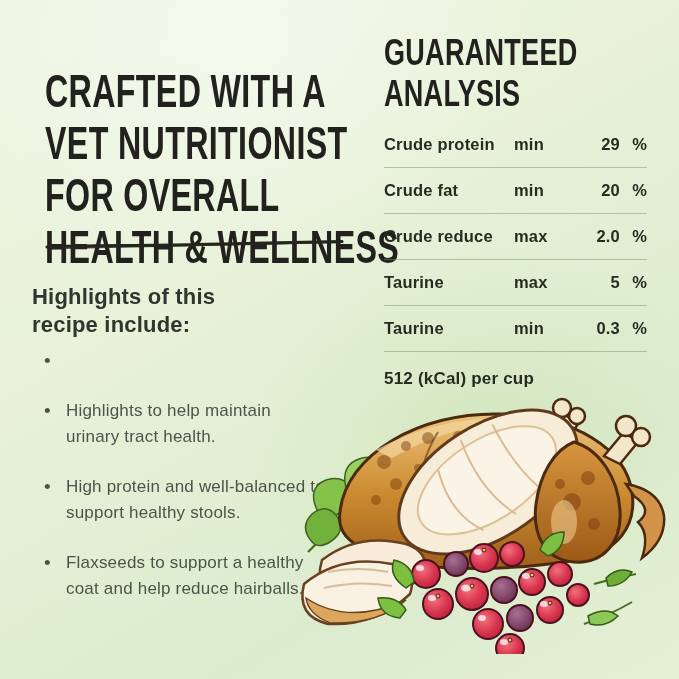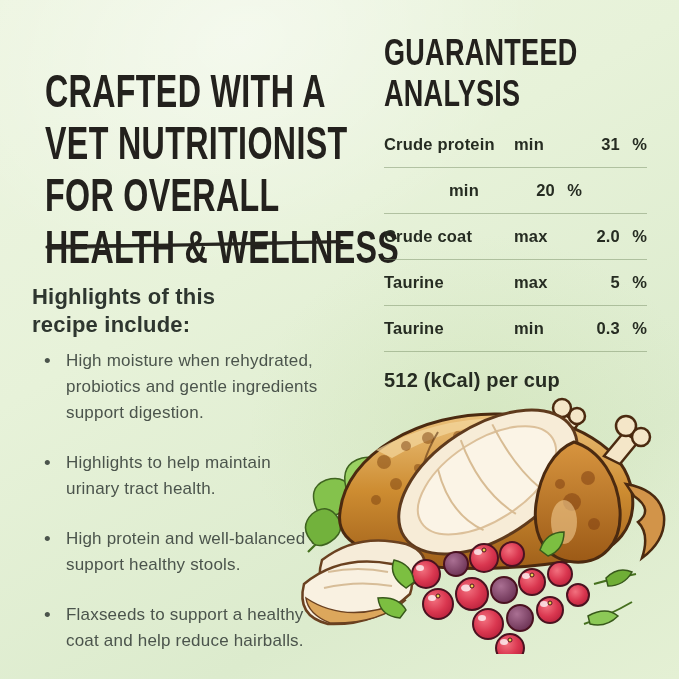--- a/index.html
+++ b/index.html
@@ -36,27 +36,27 @@
   .bullet .dot{flex:0 0 22px;color:#4b544c;font-size:19px;line-height:26px;}
   .bullet .btxt{flex:1;max-width:262px;letter-spacing:0.2px;}
   
   .ga{position:absolute;left:384px;top:32px;width:263px;color:#262c22;}
   .ga-title{font-size:37px;line-height:41px;font-weight:bold;color:#23211d;letter-spacing:0.4px;}
   .ga-title span{display:block;transform:scaleX(0.73);transform-origin:0 50%;white-space:nowrap;}
   .ga-table{margin-top:8px;}
   .ga-row{
     display:flex;align-items:center;height:46px;box-sizing:border-box;
     border-bottom:1px solid rgba(124,145,106,0.5);
-    font-weight:bold;font-size:16.5px;letter-spacing:0.2px;justify-content:center;
+    font-weight:bold;font-size:16.5px;letter-spacing:0.2px;
   }
   .ga-label{flex:1;}
   .ga-qual{width:56px;}
   .ga-val{width:50px;text-align:right;}
   .ga-unit{width:27px;text-align:right;}
-  .ga-note{margin-top:17px;font-weight:bold;font-size:20px;letter-spacing:0.2px;}
+  .ga-note{margin-top:17px;font-weight:bold;font-size:17px;letter-spacing:0.2px;}
   
   .turkey{position:absolute;left:288px;top:392px;}
 </style>
 </head>
 <body>
 
 <div class="stage">
   <div class="swoosh-a"></div>
   <div class="swoosh-b"></div>
 
@@ -73,21 +73,20 @@
   </svg>
 
   <div class="highlights-title">
     <span>Highlights of this</span>
     <span>recipe include:</span>
   </div>
 
   <div class="bullets">
     <div class="bullet">
       <span class="dot">•</span>
-      <span class="btxt">High moisture when rehydrated, probiotics and gentle ingredients support digestion.</span>
     </div>
     <div class="bullet">
       <span class="dot">•</span>
       <span class="btxt">Highlights to help maintain urinary tract health.</span>
     </div>
     <div class="bullet">
       <span class="dot">•</span>
       <span class="btxt">High protein and well-balanced to support healthy stools.</span>
     </div>
     <div class="bullet">
@@ -98,30 +97,31 @@
 
   <div class="ga">
     <div class="ga-title">
       <span>GUARANTEED</span>
       <span>ANALYSIS</span>
     </div>
     <div class="ga-table">
       <div class="ga-row">
         <span class="ga-label">Crude protein</span>
         <span class="ga-qual">min</span>
-        <span class="ga-val">31</span>
-        <span class="ga-unit">%</span>
-      </div>
-      <div class="ga-row">
+        <span class="ga-val">29</span>
+        <span class="ga-unit">%</span>
+      </div>
+      <div class="ga-row">
+        <span class="ga-label">Crude fat</span>
         <span class="ga-qual">min</span>
         <span class="ga-val">20</span>
         <span class="ga-unit">%</span>
       </div>
       <div class="ga-row">
-        <span class="ga-label">Crude coat</span>
+        <span class="ga-label">Crude reduce</span>
         <span class="ga-qual">max</span>
         <span class="ga-val">2.0</span>
         <span class="ga-unit">%</span>
       </div>
       <div class="ga-row">
         <span class="ga-label">Taurine</span>
         <span class="ga-qual">max</span>
         <span class="ga-val">5</span>
         <span class="ga-unit">%</span>
       </div>

